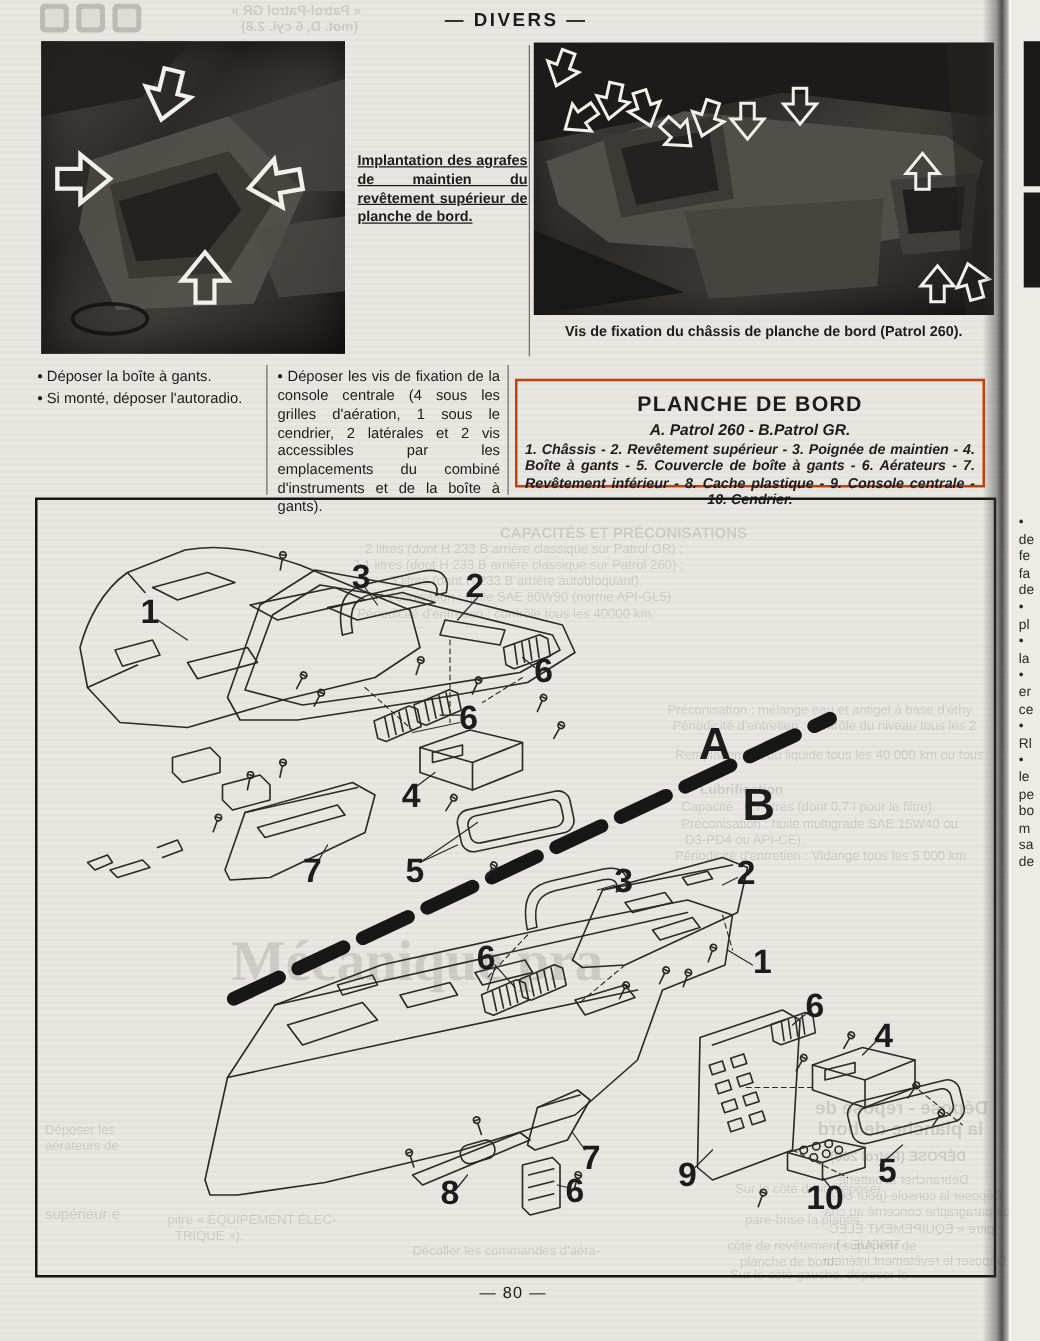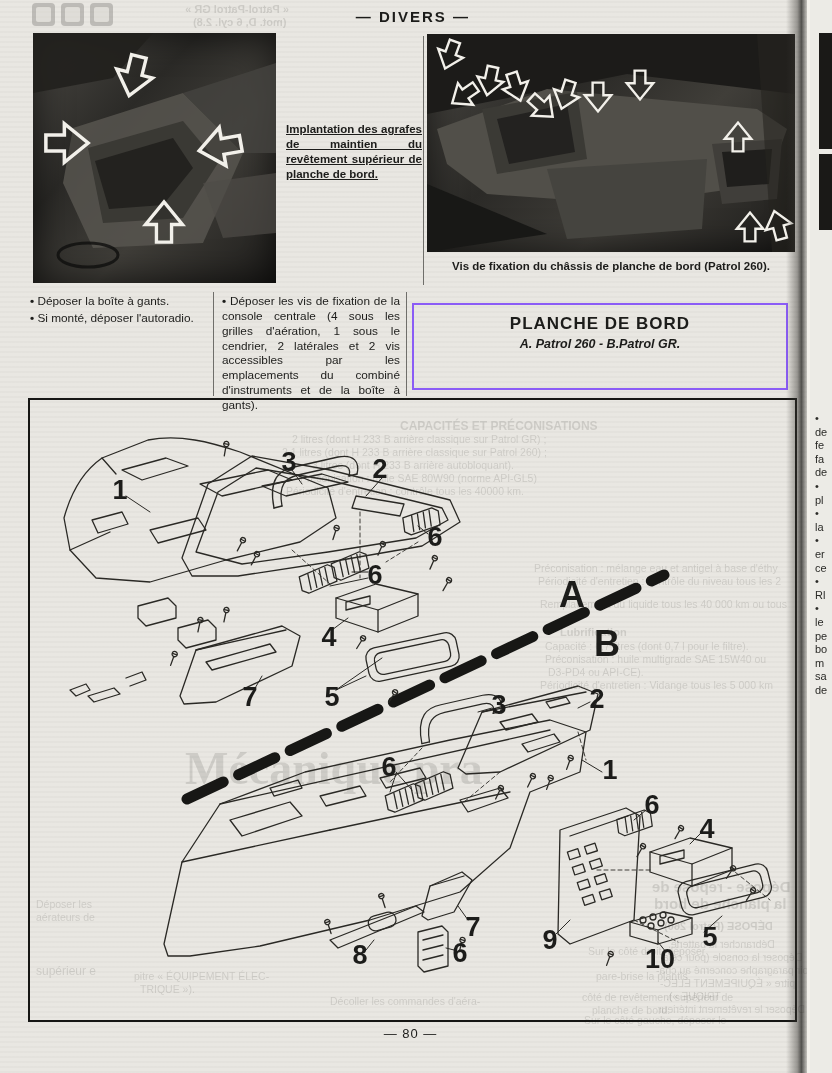--- a/index.html
+++ b/index.html
@@ -23,21 +23,21 @@
   .cap-left{position:absolute;left:286px;top:122px;width:136px;font-size:11.5px;font-weight:bold;
     line-height:1.3;text-align:justify;z-index:2;text-decoration:underline;}
   .cap-right{position:absolute;left:427px;top:260px;width:368px;text-align:center;
     font-size:11.5px;font-weight:bold;z-index:2;}
   .vrule{position:absolute;width:1px;background:#6f6e6a;z-index:2;}
   .col{position:absolute;font-size:11.8px;line-height:1.26;text-align:justify;z-index:2;}
   .col ul{margin:0;padding:0;list-style:none;}
   .col li{margin:0 0 2px 0;}
   .col li::before{content:"•  ";font-weight:bold;}
   .legendbox{position:absolute;left:412px;top:303px;width:376px;height:87px;
-    border:2px solid #8b5cf6;box-sizing:border-box;z-index:2;padding-top:9px;}
+    border:2px solid #c2410c;box-sizing:border-box;z-index:2;padding-top:9px;}
   .legendbox .t{text-align:center;font-size:17px;font-weight:bold;letter-spacing:1px;}
   .legendbox .s{text-align:center;font-size:12.5px;font-weight:bold;font-style:italic;margin-top:3px;}
   .legendbox .l{font-size:11.4px;font-weight:bold;font-style:italic;line-height:1.18;
     margin:3px 6px 0 6px;text-align:justify;text-align-last:center;}
   .frame{position:absolute;left:28px;top:398px;width:765px;height:620px;
     border:2px solid #161614;box-sizing:content-box;z-index:2;}
   .frame svg{position:absolute;left:0;top:0;}
   .plabel{position:absolute;transform:translate(-50%,-50%);font-weight:bold;font-size:27px;z-index:3;
     font-family:"Liberation Sans",sans-serif;}
   .plabel.big{font-size:36px;}
@@ -202,20 +202,21 @@
   </div>
   <div class="col" style="left:222px;top:294px;width:178px">
     <ul id="middle-bullets">
         <li>Déposer les vis de fixation de la console centrale (4 sous les grilles d'aération, 1 sous le cendrier, 2 latérales et 2 vis accessibles par les emplacements du combiné d'instruments et de la boîte à gants).</li>
       </ul>
   </div>
 
   <div class="legendbox">
     <div class="t">PLANCHE DE BORD</div>
     <div class="s">A. Patrol 260 - B.Patrol GR.</div>
+    <div class="l">1. Châssis - 2. Revêtement supérieur - 3. Poignée de maintien - 4. Boîte à gants - 5. Couvercle de boîte à gants - 6. Aérateurs - 7. Revêtement inférieur - 8. Cache plastique - 9. Console centrale - 10. Cendrier.</div>
   </div>
 
   <div class="frame">
     <svg width="765" height="620" viewBox="0 0 765 620" fill="none" stroke="#2a2925" stroke-width="1.3" stroke-linejoin="round" stroke-linecap="round">
       <defs>
         <g id="screw">
             <circle cx="0" cy="-2" r="2.6"></circle>
             <line x1="0" y1="0.6" x2="0" y2="10"></line>
             <line x1="-2.2" y1="-2" x2="2.2" y2="-2"></line>
           </g>

